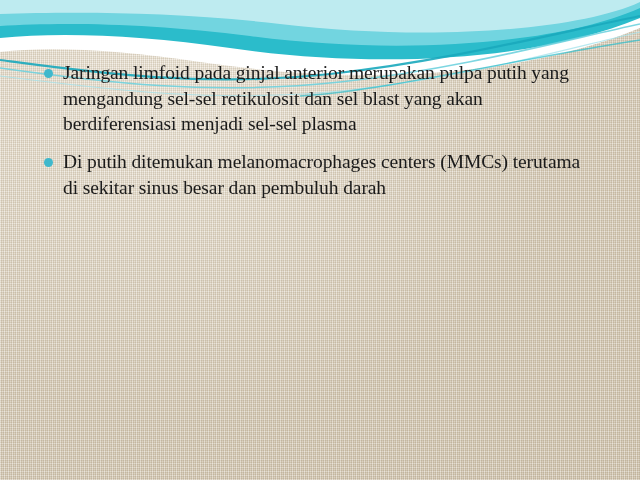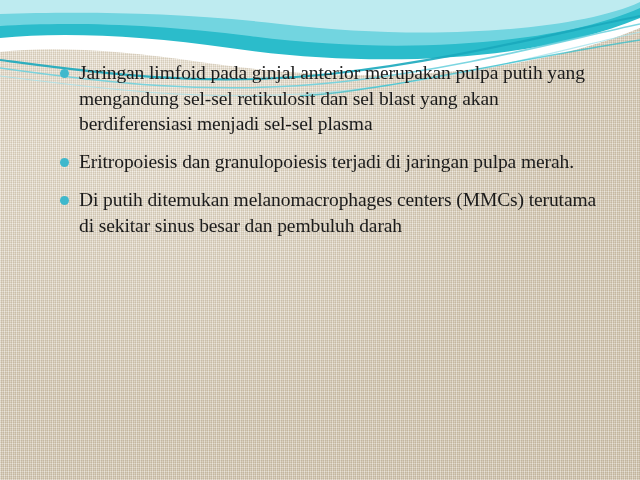--- a/index.html
+++ b/index.html
@@ -49,21 +49,21 @@
   
   #header-decoration {
     position: absolute;
     top: 0;
     left: 0;
     width: 640px;
     height: 110px;
   }
   #content {
     position: absolute;
-    left: 60px;
+    left: 44px;
     top: 60px;
     width: 540px;
   }
   .bullet-row {
     display: flex;
     align-items: flex-start;
     margin-bottom: 12px;
   }
   .bullet-marker {
     flex: 0 0 auto;
@@ -105,24 +105,20 @@
     <path d="M300,96 C390,90 500,62 640,40" fill="none" stroke="#2bbccb" stroke-width="1.4" opacity="0.7"></path>
   </svg>
 
   <div id="content">
 
     <div class="bullet-row">
       <span class="bullet-marker"></span>
       <span class="bullet-text">Jaringan limfoid pada ginjal anterior merupakan pulpa putih yang mengandung sel-sel retikulosit dan sel blast yang  akan berdiferensiasi menjadi sel-sel plasma</span>
     </div>
 
-    <div class="bullet-row">
-      <span class="bullet-marker"></span>
-      <span class="bullet-text">Eritropoiesis dan granulopoiesis terjadi di jaringan pulpa merah.</span>
-    </div>
 
     <div class="bullet-row">
       <span class="bullet-marker"></span>
       <span class="bullet-text">Di putih ditemukan melanomacrophages centers (MMCs) terutama di sekitar sinus besar dan pembuluh darah</span>
     </div>
 
   </div>
 </div>
 
 </body></html>

